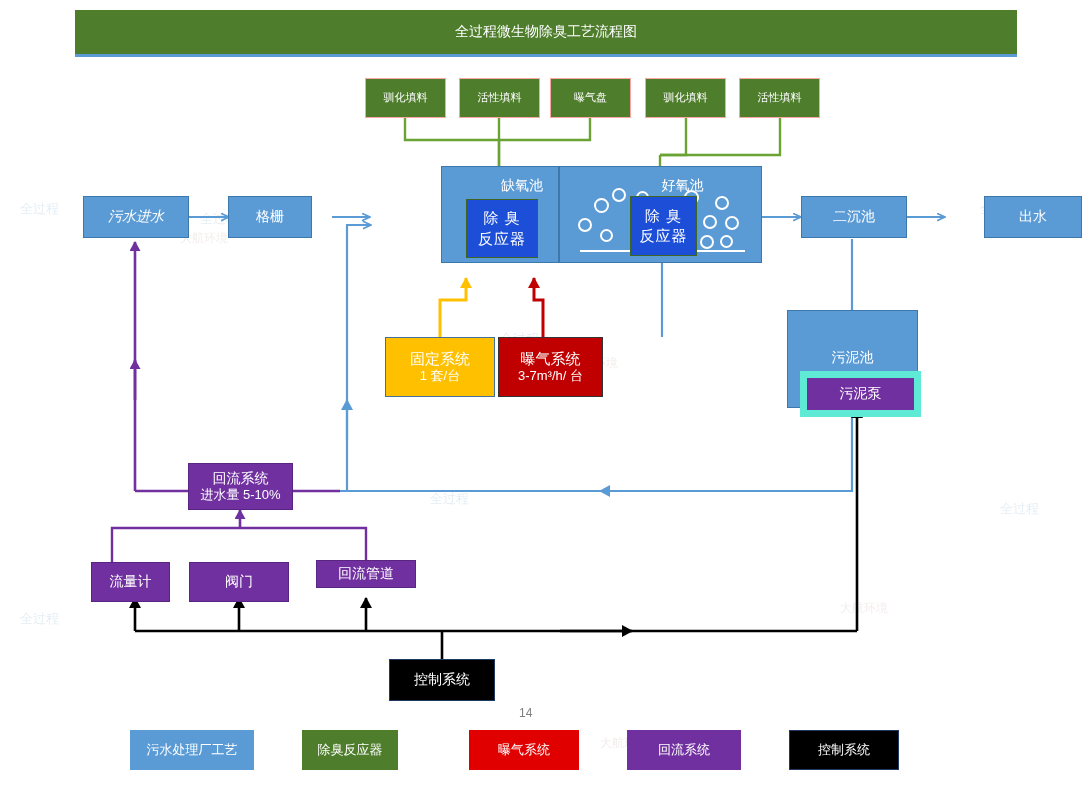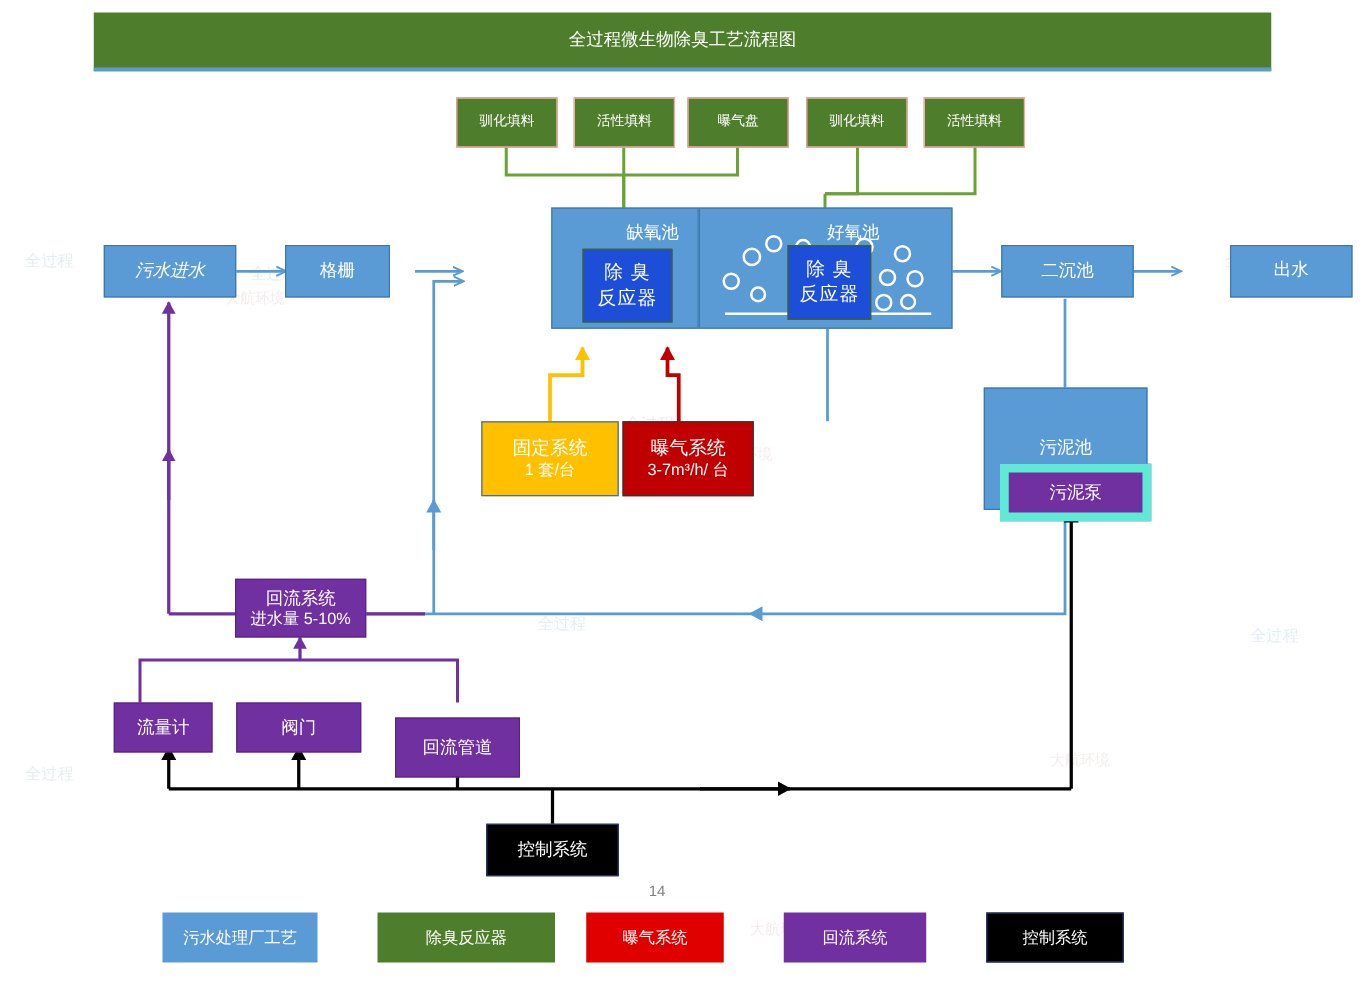--- a/index.html
+++ b/index.html
@@ -255,34 +255,34 @@
   </div>
 
   <div class="box purple" style="left:62px;top:562px;width:79px;height:40px;margin-left:29px;">
     <span>流量计</span>
   </div>
 
   <div class="box purple" style="left:189px;top:562px;width:100px;height:40px;">
     <span>阀门</span>
   </div>
 
-  <div class="box purple" style="left:316px;top:574px;width:100px;height:48px;">
+  <div class="box purple" style="left:316px;top:560px;width:100px;height:28px;">
     <span>回流管道</span>
   </div>
 
   <div class="box black" style="left:389px;top:659px;width:106px;height:42px;">
     <span>控制系统</span>
   </div>
 
   <div class="page-num">14</div>
 
   <div class="box blue legend-item" style="left:130px;top:730px;width:124px;height:40px;border:none;">
     <span>污水处理厂工艺</span>
   </div>
-  <div class="box green legend-item" style="left:302px;top:730px;width:142px;height:40px;border:none;">
+  <div class="box green legend-item" style="left:302px;top:730px;width:96px;height:40px;border:none;">
     <span>除臭反应器</span>
   </div>
   <div class="box legend-item" style="left:469px;top:730px;width:110px;height:40px;background:#e00000;">
     <span>曝气系统</span>
   </div>
   <div class="box purple legend-item" style="left:627px;top:730px;width:114px;height:40px;border:none;">
     <span>回流系统</span>
   </div>
   <div class="box black legend-item" style="left:789px;top:730px;width:110px;height:40px;">
     <span>控制系统</span>

